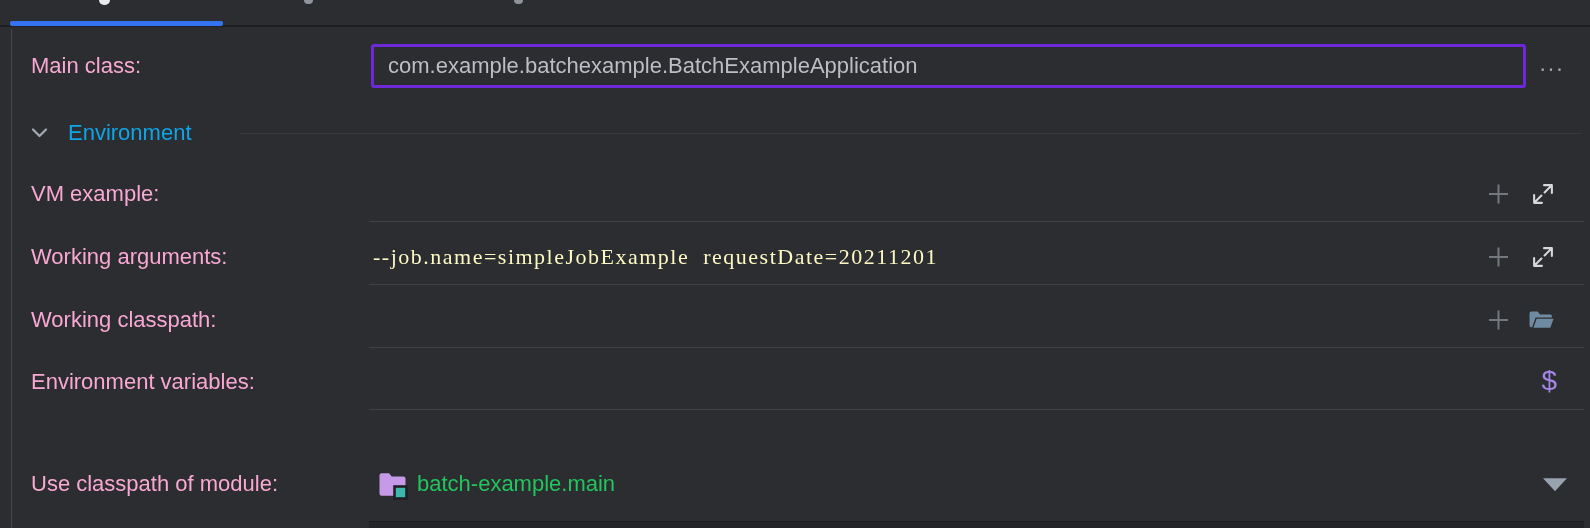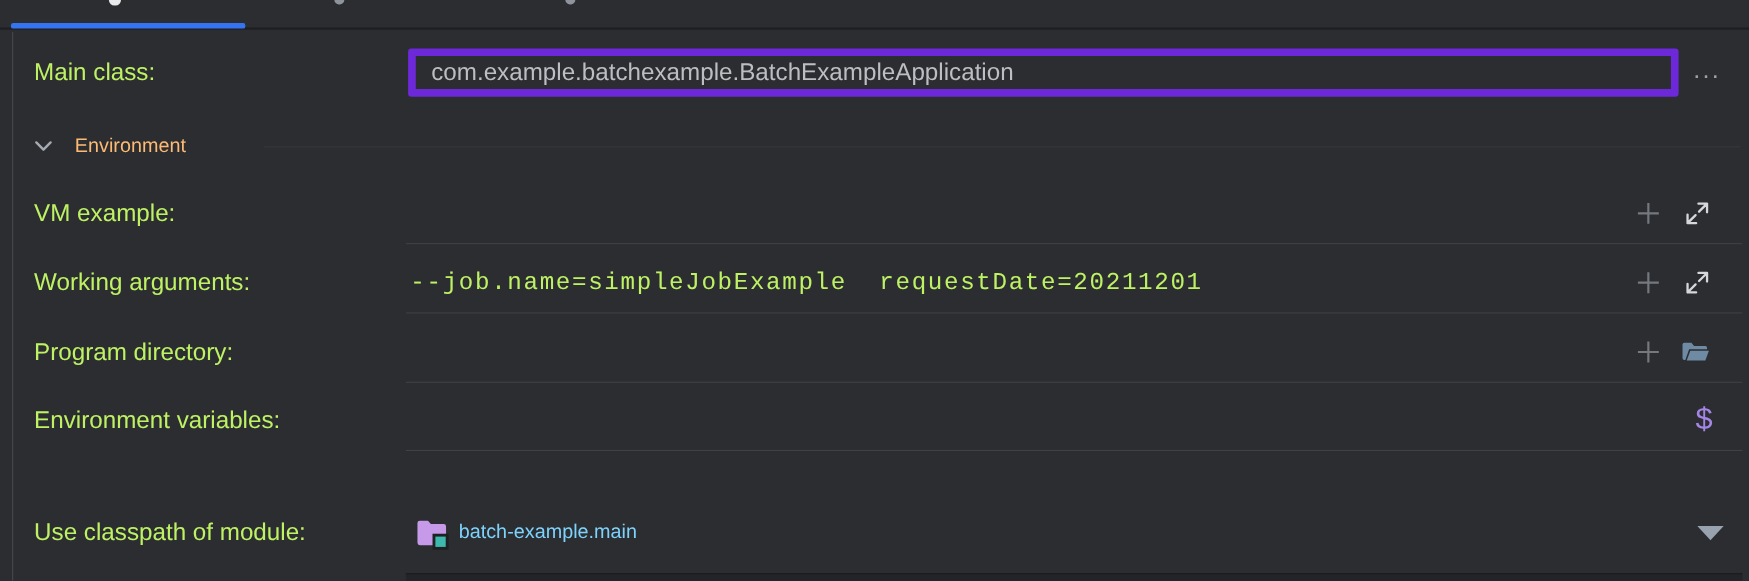--- a/index.html
+++ b/index.html
@@ -22,62 +22,62 @@
   }
   .frag { position:absolute; top:0; border-radius:0 0 5px 5px; }
   .frag-1 { left:99px;  width:11px; height:5px; background:#E8EAEC; }
   .frag-2 { left:304px; width:9px;  height:4px; background:#8F939B; }
   .frag-3 { left:514px; width:9px;  height:4px; background:#8F939B; }
   
   .left-border { position:absolute; left:11px; top:29px; bottom:0; width:1px; background:#45484D; }
   .row { position:absolute; left:0; right:0; }
   .label {
     position:absolute; left:31px; top:50%; transform:translateY(-50%);
-    font-size:22px; color:#bef264; white-space:nowrap;
+    font-size:22px; color:#f9a8d4; white-space:nowrap;
   }
   
   .row-main { top:44px; height:44px; }
   .boxed-input {
     position:absolute; left:371px; right:64px; top:0; bottom:0;
-    background:transparent; border:7px solid #6d28d9; border-radius:3px;
+    background:transparent; border:3px solid #6d28d9; border-radius:3px;
     color:#BCBEC4; font-size:22px; padding:0 14px;
     font-family:"Liberation Sans","DejaVu Sans",sans-serif; outline:none;
   }
   .browse-dots {
     position:absolute; right:16px; top:50%; transform:translateY(-58%);
     width:44px; text-align:center; font-size:23px; letter-spacing:2px;
     color:#9EA1A7; cursor:pointer;
   }
   
   .row-envhead { top:118px; height:30px; }
   .chevron { position:absolute; left:31px; top:50%; transform:translateY(-50%); display:flex; cursor:pointer; }
-  .section-title { position:absolute; left:68px; top:50%; transform:translateY(-50%); font-size:18px; color:#fdba74; }
+  .section-title { position:absolute; left:68px; top:50%; transform:translateY(-50%); font-size:22px; color:#0ea5e9; }
   .section-line { position:absolute; left:240px; right:8px; top:50%; height:1px; background:#37393D; }
   
   .field-row { height:56px; }
   .field-row .underline { position:absolute; left:369px; right:6px; bottom:0; height:1px; background:#3E4146; }
   .row-vm   { top:166px; }
   .row-args { top:229px; }
   .row-wd   { top:292px; }
   .row-env  { top:354px;text-align:center; }
   .mono-value {
     position:absolute; left:373px; top:50%; transform:translateY(-50%);
-    font-family:Liberation Mono, monospace;
-    font-size:22px; letter-spacing:1.5px; color:#bef264; white-space:pre;
+    font-family:Liberation Serif, serif;
+    font-size:22px; letter-spacing:1.5px; color:#fef9c3; white-space:pre;
   }
   .icon-plus   { position:absolute; right:80px; top:50%; transform:translateY(-50%); display:flex; cursor:pointer; }
   .icon-right  { position:absolute; right:35px; top:50%; transform:translateY(-50%); display:flex; cursor:pointer; }
   .dollar {
     position:absolute; right:33px; top:50%; transform:translateY(-52%);
     font-size:28px; font-weight:500; color:#A585E6; cursor:pointer;
   }
   
   .row-cp { top:456px; height:56px;text-align:right; }
   .module-icon { position:absolute; left:377px; top:50%; transform:translateY(-50%); display:flex; }
-  .cp-value { position:absolute; left:417px; top:50%; transform:translateY(-50%); font-size:18px; color:#7dd3fc; white-space:nowrap; }
+  .cp-value { position:absolute; left:417px; top:50%; transform:translateY(-50%); font-size:22px; color:#22c55e; white-space:nowrap; }
   .dropdown-arrow {
     position:absolute; right:23px; top:50%; transform:translateY(-45%);
     width:0; height:0; border-left:12px solid transparent; border-right:12px solid transparent;
     border-top:13px solid #99A2AF; cursor:pointer;
   }
   
   .bottom-strip { position:absolute; left:369px; right:6px; top:521px; height:7px; background:#222427; border-top:1px solid #1B1C1F; }
 </style>
 </head>
 <body>
@@ -133,21 +133,21 @@
   </span>
   <span class="icon-right">
     <svg width="24" height="24" viewBox="0 0 23 23" fill="none">
       <path d="M13 10 L20 3 M12.5 3 H20 V10.5 M10 13 L3 20 M3 12.5 V20 H10.5" stroke="#D5D7DB" stroke-width="2" stroke-linecap="round" stroke-linejoin="round"></path>
     </svg>
   </span>
   <div class="underline"></div>
 </div>
 
 <div class="row field-row row-wd">
-  <span class="label">Program directory:</span>
+  <span class="label">Working classpath:</span>
   <span class="mono-value"></span>
   <span class="icon-plus">
     <svg width="23" height="23" viewBox="0 0 23 23" fill="none">
       <path d="M11.5 2 V21 M2 11.5 H21" stroke="#75797F" stroke-width="2"></path>
     </svg>
   </span>
   <span class="icon-right">
     <svg width="27" height="22" viewBox="0 0 26 21">
       <path d="M1.5 4 a1.6 1.6 0 0 1 1.6 -1.6 h6.2 l2.3 2.8 h9.9 a1.5 1.5 0 0 1 1.5 1.5 V8 H7.3 L4 17.5 h-1 A1.6 1.6 0 0 1 1.5 16 Z" fill="#6E8BA3"></path>
       <path d="M8.3 9.3 h16.3 l-3.1 8.7 H5.2 Z" fill="#6E8BA3"></path>

